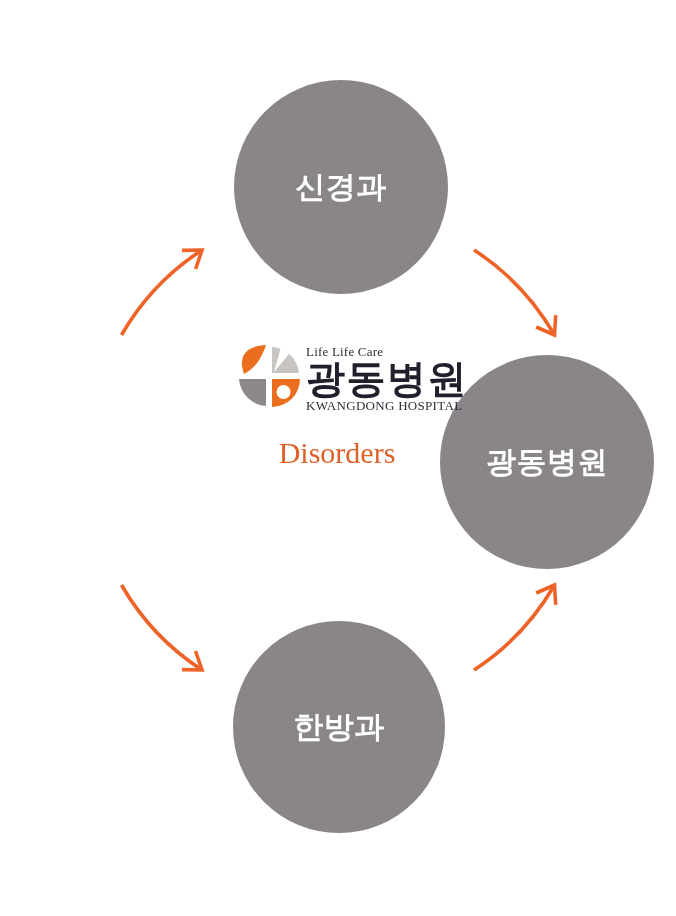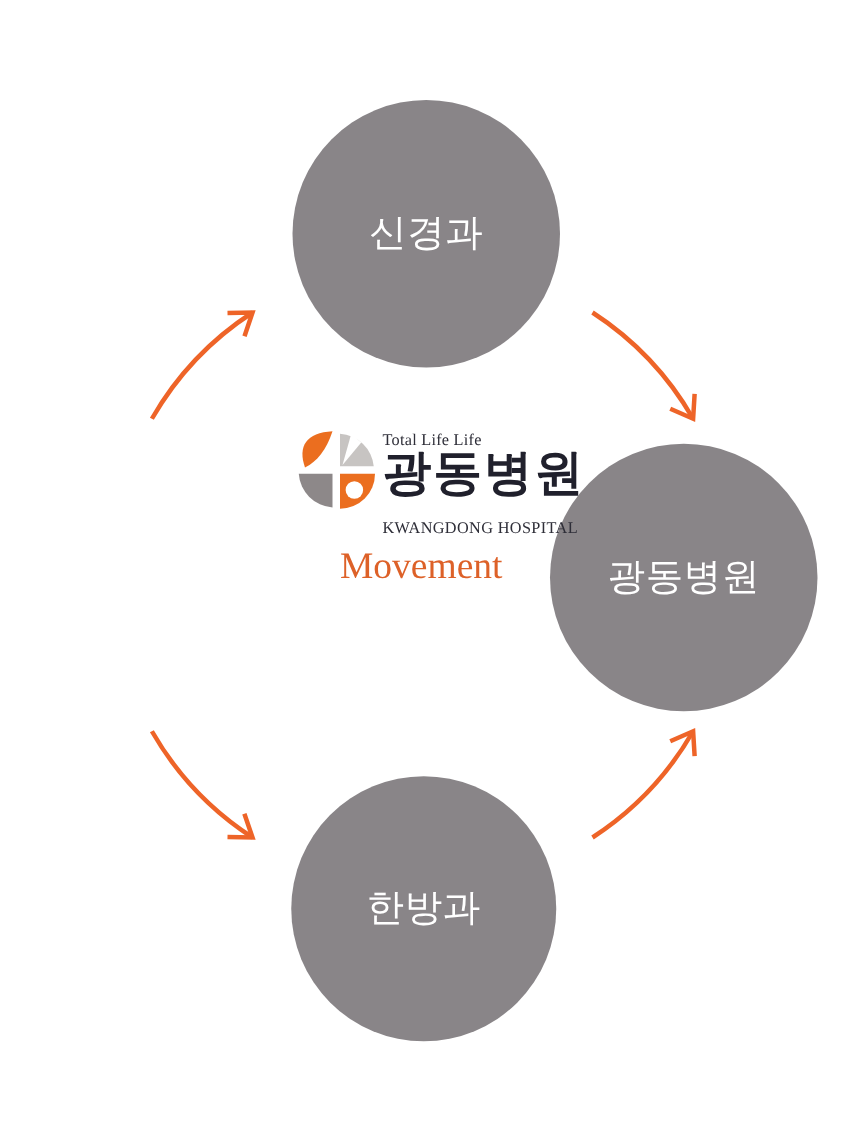--- a/index.html
+++ b/index.html
@@ -16,42 +16,42 @@
     stroke-width:3.6;
     stroke-linecap:butt;
     stroke-linejoin:miter;
   }
   .node {
     position:absolute; border-radius:50%;
     background:var(--node-gray,#898588);
     display:flex; align-items:center; justify-content:center;
   }
   .node-label {
-    color:#FFFFFF; font-weight:400; font-size:30px; line-height:48px;
+    color:#FFFFFF; font-weight:700; font-size:30px; line-height:48px;
     letter-spacing:0.5px; text-align:left; white-space:nowrap;
   }
   .node-top    { left:234px; top:80px;  width:214px; height:214px; }
   .node-left   { left:25px;  top:355px; width:214px; height:214px; }
   .node-right  { left:440px; top:355px; width:214px; height:214px; }
   .node-bottom { left:233px; top:621px; width:212px; height:212px; }
 
   .logo { position:absolute; left:237px; top:343px; display:flex; align-items:flex-start; }
   .logo-mark { width:64px; height:70px; margin-right:5px; flex:0 0 auto; }
   .logo-text { padding-top:1px; }
   .logo-tagline {
     font-family:"Liberation Serif", serif; font-size:13px; line-height:16px;
     color:#2E2E38; letter-spacing:0.2px;
   }
   .logo-name-ko {
     font-size:39px; font-weight:700; line-height:38px; letter-spacing:1.5px;
     color:var(--logo-text-dark,#20202C); white-space:nowrap;
   }
   .logo-name-en {
     font-family:"Liberation Serif", serif; font-size:13px; line-height:15px;
-    color:#2E2E38; letter-spacing:0.3px; white-space:nowrap;margin-top:16px;
+    color:#2E2E38; letter-spacing:0.3px; white-space:nowrap;
   }
   .clinic-title {
     position:absolute; left:187px; top:430px; width:300px;
     text-align:center;
     font-family:"Liberation Serif", serif;
     font-size:30px; line-height:46px;
     color:var(--clinic-title-orange,#DD6128);
   }
 </style>
 </head>
@@ -100,23 +100,23 @@
   <div class="logo">
     <svg class="logo-mark" viewBox="0 0 64 70" xmlns="http://www.w3.org/2000/svg">
       <path d="M7,31 C1,14 8,3 29,2 C24,17 17,26 7,31 Z" style="fill:var(--logo-orange,#EB6E1F)"></path>
       <path d="M35,30 L35,4 A29,29 0 0 1 62,30 Z" style="fill:var(--logo-light-gray,#C7C4C2)"></path>
       <path d="M37,29 L44,4 L52,11 Z" style="fill:#FFFFFF"></path>
       <path d="M29,36 L29,63 A29,29 0 0 1 2,36 Z" style="fill:var(--logo-dark-gray,#8D8889)"></path>
       <path d="M35,36 L63,36 A28,28 0 0 1 35,64 Z" style="fill:var(--logo-orange,#EB6E1F)"></path>
       <circle cx="46.5" cy="49" r="7" style="fill:#FFFFFF"></circle>
     </svg>
     <div class="logo-text">
-      <div class="logo-tagline">Total Life Life</div>
+      <div class="logo-tagline">Life Life Care</div>
       <div class="logo-name-ko">광동병원</div>
       <div class="logo-name-en">KWANGDONG HOSPITAL</div>
     </div>
   </div>
 
   <div class="clinic-title">
-    <div>Movement</div>
+    <div>Disorders</div>
   </div>
 
 </div>
 
 </body></html>

